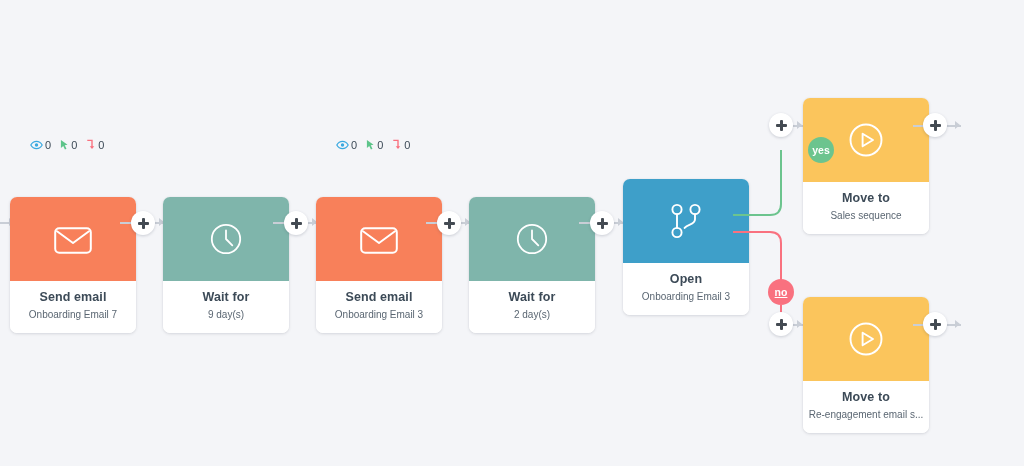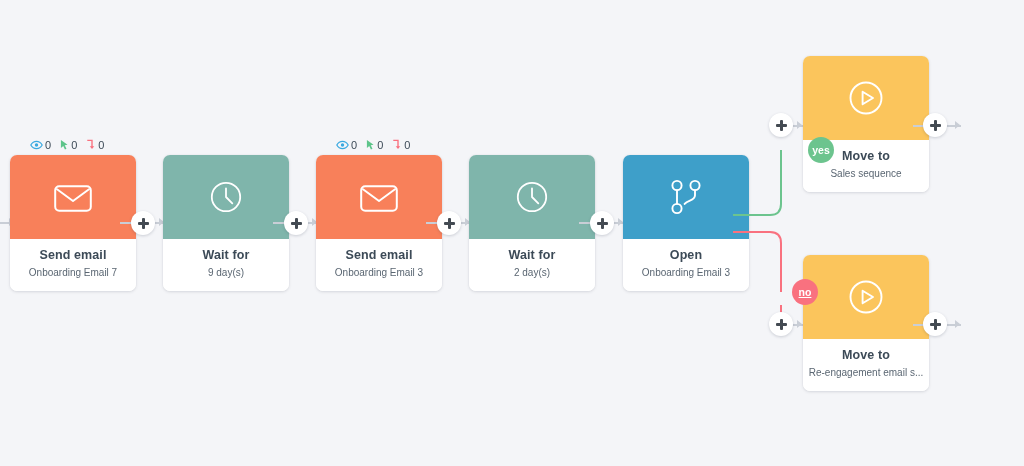--- a/index.html
+++ b/index.html
@@ -12,20 +12,21 @@
   #canvas { position: relative; width: 1024px; height: 466px; background: #f4f5f8; }
 
   
   .node {
     position: absolute;
     width: 126px;
     background: #ffffff;
     border-radius: 7px;
     box-shadow: 0 1px 3px rgba(60,70,90,0.16), 0 0 1px rgba(60,70,90,0.12);
     overflow: hidden;
+    margin-top: 42px;
   }
   .node-head {
     height: 84px;
     display: flex;
     align-items: center;
     justify-content: center;
   }
   .node-body {
     background: #fff;
     padding: 9px 5px 12px;
@@ -234,21 +235,21 @@
       <div class="node-title">Wait for</div>
       <div class="node-sub">2 day(s)</div>
     </div>
   </div>
 
   <div class="wire wire-h" style="left:579px; top:222px; width:18px;"></div>
   <div class="plus" style="left:590px; top:211px;"></div>
   <div class="wire wire-h" style="left:614px; top:222px; width:12px;"></div>
   <div class="arrow-head" style="left:618px; top:218px;"></div>
 
-  <div class="node" style="left:623px; top:155px;">
+  <div class="node" style="left:623px; top:137px;">
     <div class="node-head head-branch">
       <svg width="34" height="38" viewBox="0 0 34 38">
         <circle cx="8" cy="7.5" r="4.6" fill="none" stroke="#fff" stroke-width="1.9"></circle>
         <circle cx="26" cy="7.5" r="4.6" fill="none" stroke="#fff" stroke-width="1.9"></circle>
         <circle cx="8" cy="30.5" r="4.6" fill="none" stroke="#fff" stroke-width="1.9"></circle>
         <path d="M8 12.1v13.8" fill="none" stroke="#fff" stroke-width="1.9" stroke-linecap="round"></path>
         <path d="M26 12.1v5.2c0 5.6-7.2 4.4-10.4 8.6" fill="none" stroke="#fff" stroke-width="1.9" stroke-linecap="round"></path>
       </svg>
     </div>
     <div class="node-body">
@@ -258,21 +259,21 @@
   </div>
 
   <svg class="branch-svg" width="1024" height="466">
     <path d="M733 215 H770 Q781 215 781 204 V150" fill="none" stroke="#6cc48e" stroke-width="2"></path>
     <path d="M733 232 H770 Q781 232 781 243 V292" fill="none" stroke="#f9717f" stroke-width="2"></path>
     <path d="M781 137 V128" stroke="#6cc48e" stroke-width="2"></path>
     <path d="M781 305 V315" stroke="#f9717f" stroke-width="2"></path>
   </svg>
 
   <div class="badge badge-yes" style="left:768px; top:137px;margin-left:40px;">yes</div>
-  <div class="badge badge-no" style="left:792px; top:279px;text-decoration:underline;">no</div>
+  <div class="badge badge-no" style="left:768px; top:279px;text-decoration:underline;">no</div>
 
   <div class="plus" style="left:769px; top:113px;"></div>
   <div class="wire wire-h" style="left:793px; top:125px; width:12px;"></div>
   <div class="arrow-head" style="left:797px; top:121px;"></div>
 
   <div class="plus" style="left:769px; top:312px;"></div>
   <div class="wire wire-h" style="left:793px; top:324px; width:12px;"></div>
   <div class="arrow-head" style="left:797px; top:320px;"></div>
 
   <div class="node" style="left:803px; top:56px;">

